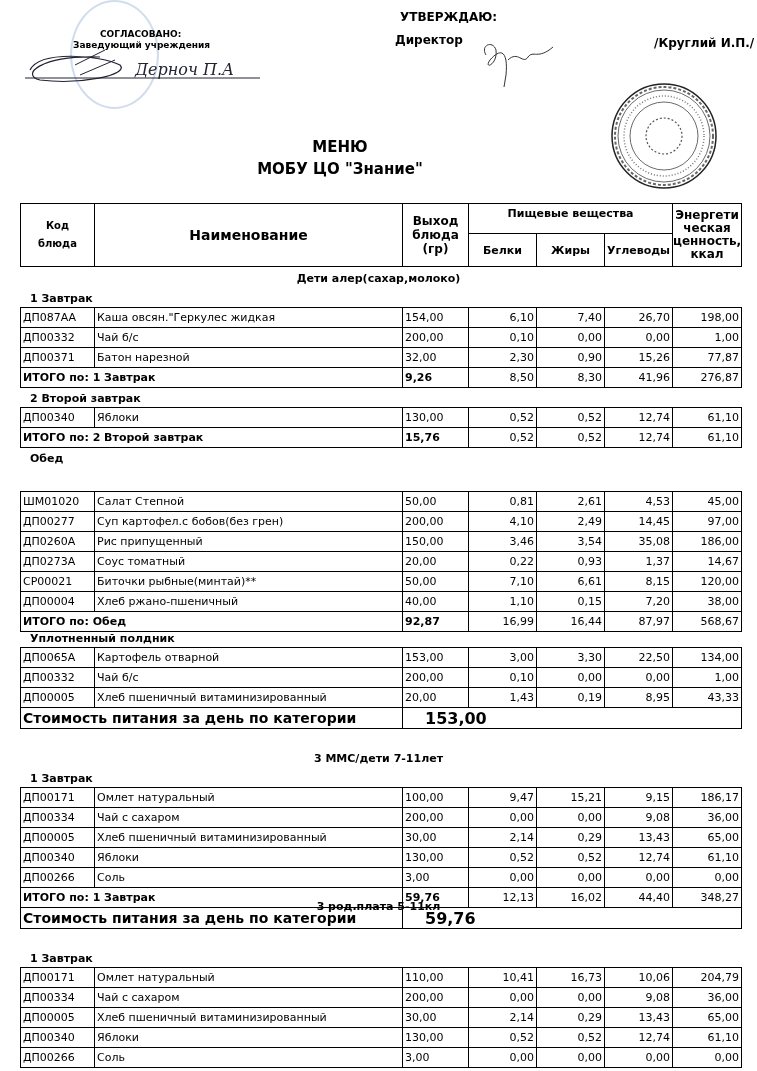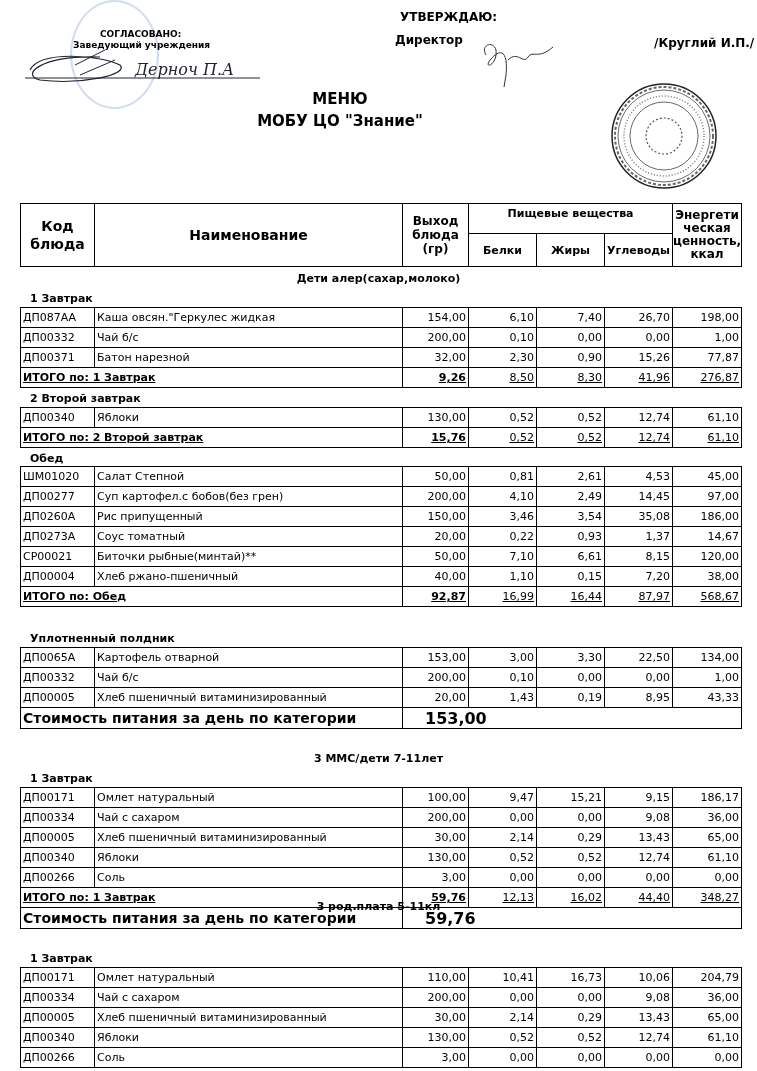--- a/index.html
+++ b/index.html
@@ -1,26 +1,26 @@
 <!DOCTYPE html>
 <html><head>
 <meta charset="utf-8">
 <style>
   html, body { margin: 0; padding: 0; background: #ffffff; }
   body { width: 757px; height: 1071px; position: relative; overflow: hidden; font-family: "DejaVu Sans", "Liberation Sans", sans-serif; color: #000; }
   .abs { position: absolute; }
   .hdr-small { font-size: 12px; font-weight: bold; }
-  .title { font-size: 15px; font-weight: bold; text-align: center; width: 300px; line-height: 22px; }
+  .title { font-size: 15px; font-weight: bold; text-align: center; width: 300px; line-height: 22px; margin-top: 48px; }
   
   .tbl { position: absolute; left: 20px; width: 721px; border-collapse: collapse; table-layout: fixed; }
   .tbl td { border: 1px solid #000; font-size: 11px; padding: 0 2px; height: 19px; line-height: 17px; white-space: nowrap; overflow: hidden; }
-  .c-out { width: 62px; text-align: right; }
+  .c-out { width: 62px; text-align: left; }
   .c-num { width: 64px; text-align: right; }
   .c-en { width: 64px; text-align: right; }
-  .total td { font-weight: bold; text-decoration: underline; }
+  .total td { font-weight: bold; }
   .total td.num { font-weight: normal; }
   .total td.c-out { font-weight: bold; }
   .cost td { font-size: 14px; font-weight: bold; height: 20px; }
   .cost td.val { font-size: 16px; padding-left: 22px; }
   .section { position: absolute; left: 30px; font-size: 11px; font-weight: bold; }
   .category { position: absolute; left: 0; width: 757px; text-align: center; font-size: 11px; font-weight: bold; }
   .head-tbl td { font-weight: bold; text-align: center; white-space: normal; line-height: 13px; padding: 0; }
 </style>
 </head>
 <body>
@@ -61,21 +61,21 @@
       <col style="width:74px">
       <col style="width:308px">
       <col style="width:66px">
       <col style="width:68px">
       <col style="width:68px">
       <col style="width:68px">
       <col style="width:69px">
     </colgroup>
   <tbody>
       <tr style="height:30px;">
-    <td rowspan="2" style="font-size:14px;line-height:18px;padding:0 4px;">Код блюда</td>
+    <td rowspan="2" style="font-size:10px;line-height:18px;padding:0 4px;">Код блюда</td>
     <td rowspan="2" style="font-size:14px;">Наименование</td>
     <td rowspan="2" style="font-size:12px;line-height:14px;padding:0 4px;">Выход блюда (гр)</td>
     <td colspan="3" style="font-size:11px;vertical-align:top;padding-top:3px;">Пищевые вещества</td>
     <td rowspan="2" style="font-size:12px;">Энергети ческая ценность, ккал</td>
   </tr>
   <tr style="height:33px;">
     <td style="font-size:11px;">Белки</td>
     <td style="font-size:11px;">Жиры</td>
     <td style="font-size:11px;">Углеводы</td>
   </tr>
@@ -160,21 +160,21 @@
     <td class="c-out">15,76</td>
     <td class="c-num num">0,52</td>
     <td class="c-num num">0,52</td>
     <td class="c-num num">12,74</td>
     <td class="c-en num">61,10</td>
   </tr>
 </tbody>
   </table>
 
 <div class="section" style="top:452px;">Обед</div>
-<table class="tbl" style="top:466px;padding-left:24px;">
+<table class="tbl" style="top:491px;padding-left:24px;">
   <colgroup>
       <col style="width:74px">
       <col style="width:308px">
       <col style="width:66px">
       <col style="width:68px">
       <col style="width:68px">
       <col style="width:68px">
       <col style="width:69px">
     </colgroup>
   <tbody>

